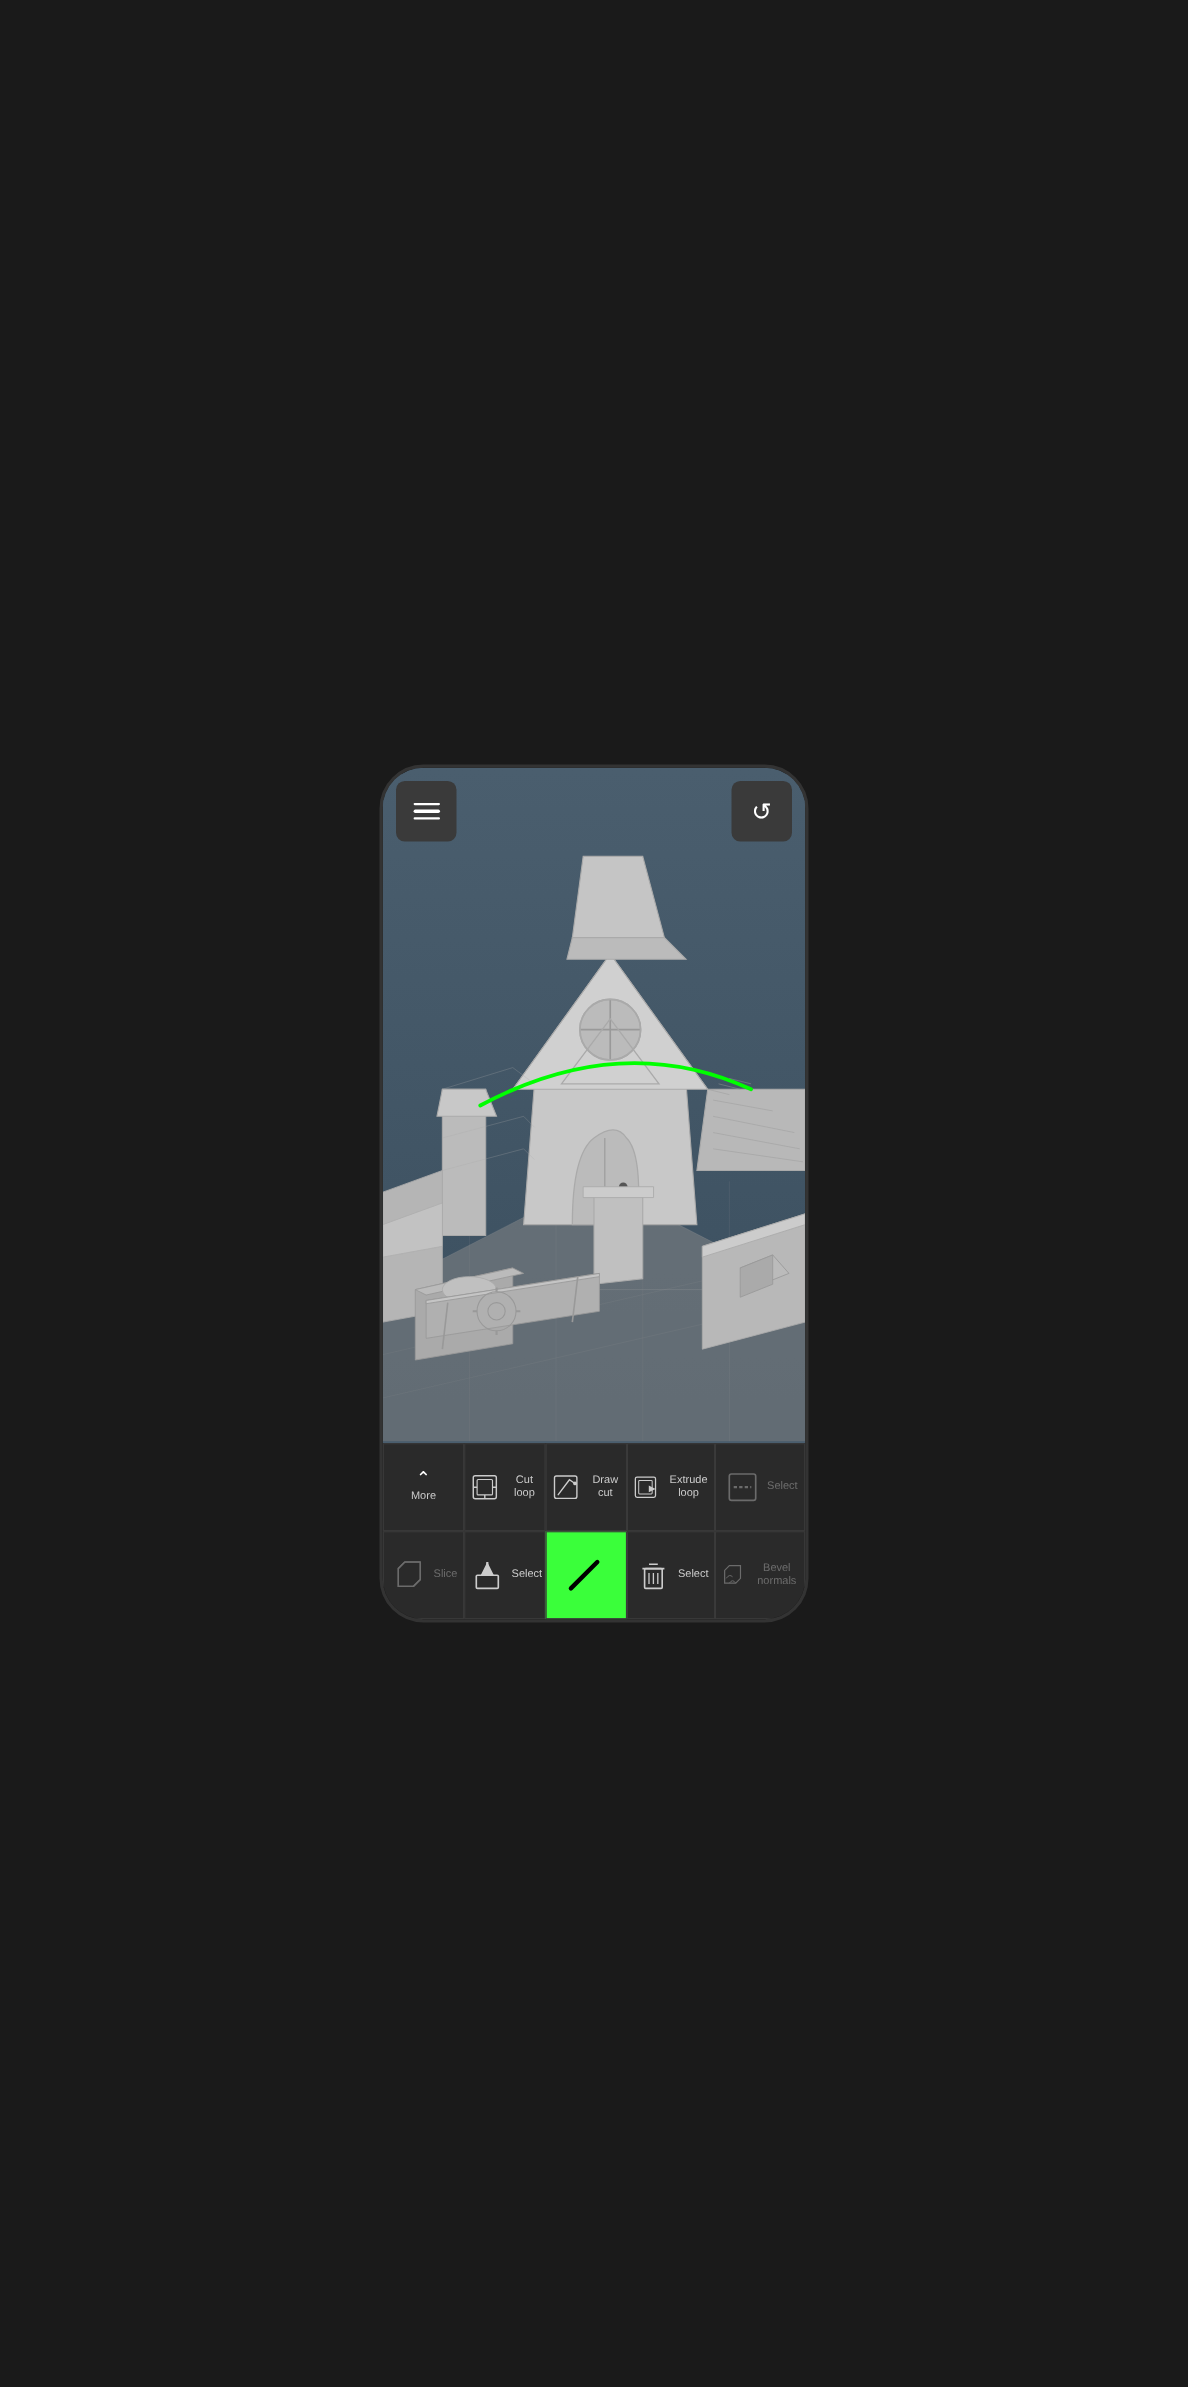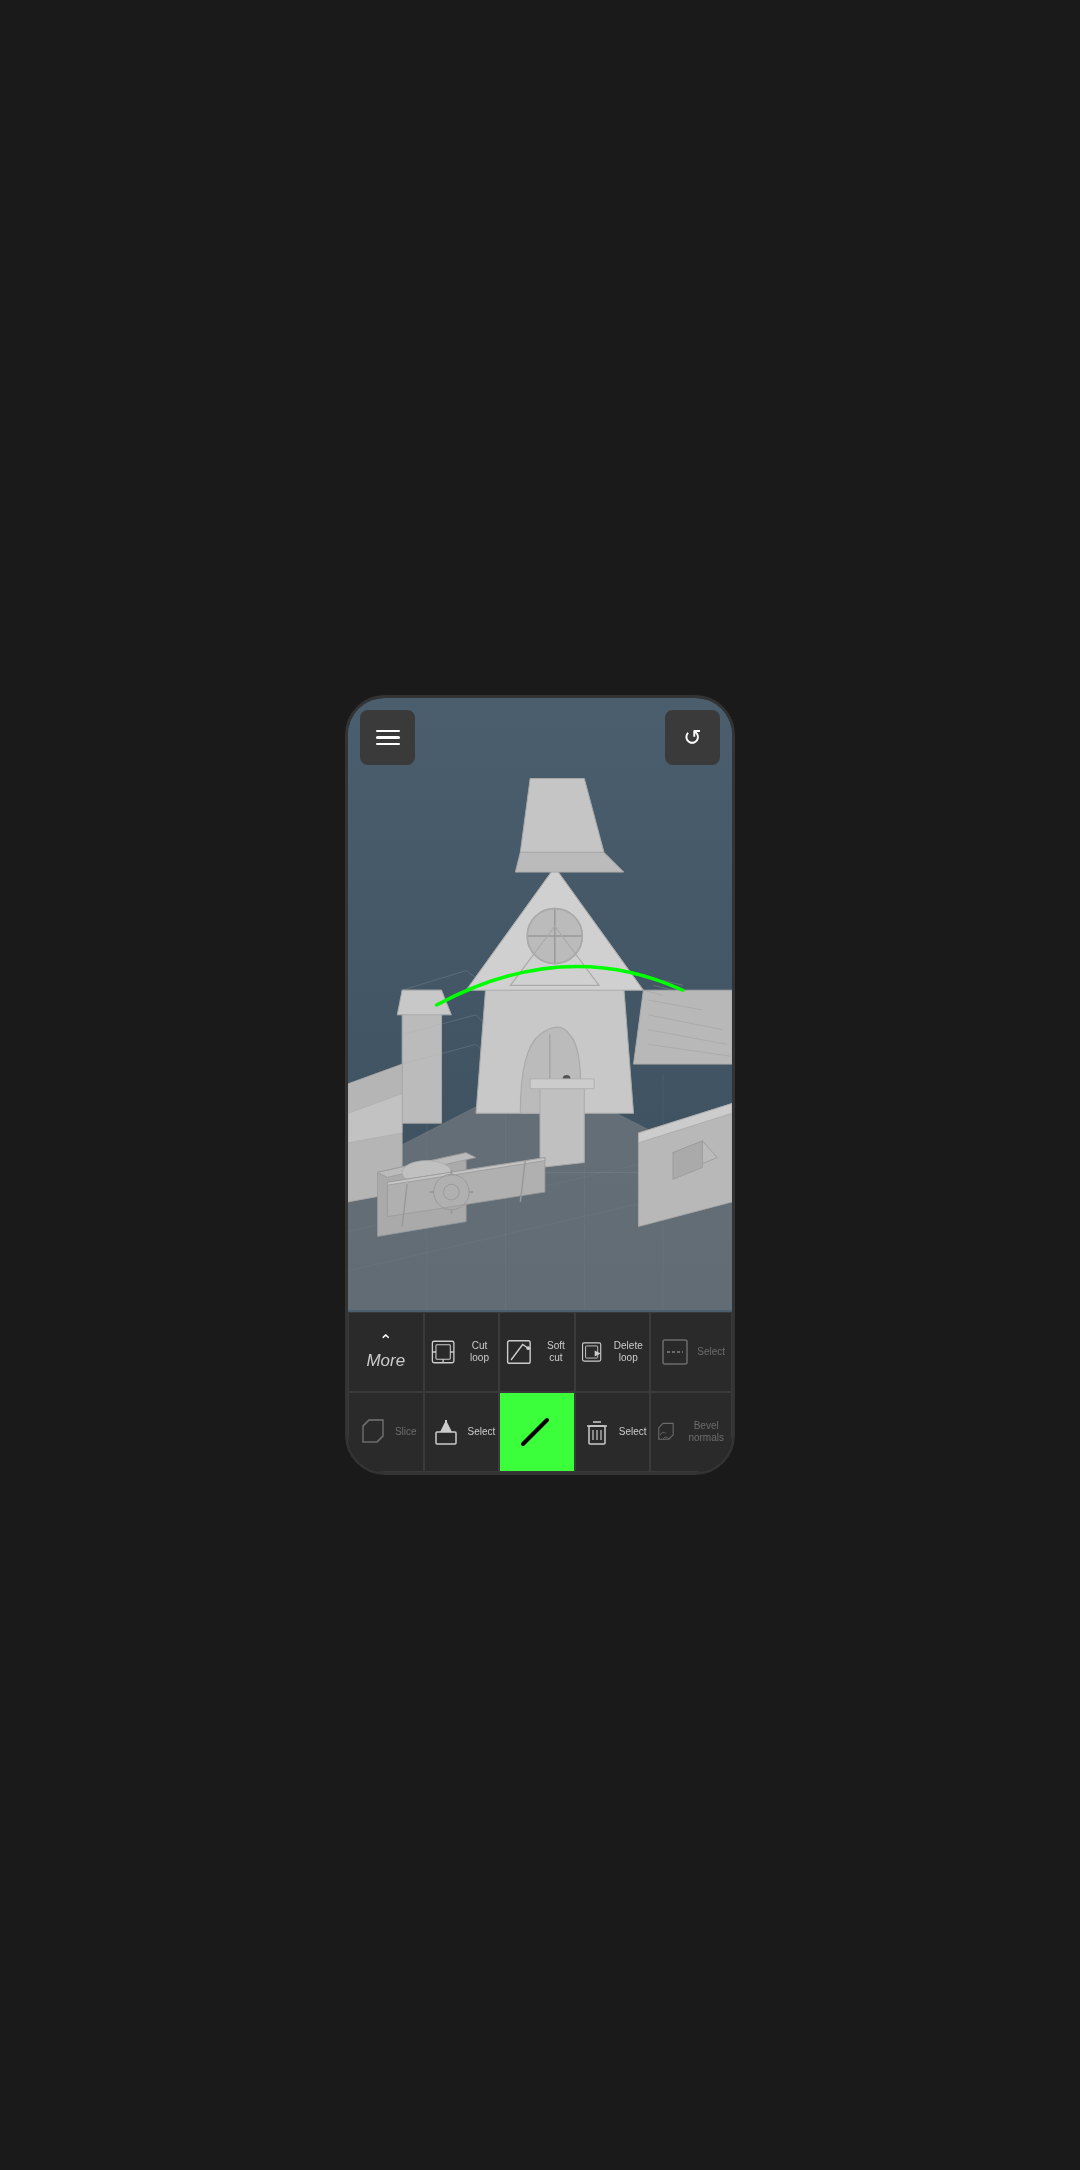--- a/index.html
+++ b/index.html
@@ -123,23 +123,22 @@
       display: flex;
       flex-direction: column;
       align-items: center;
       justify-content: center;
       cursor: pointer;
       gap: 2px;
       padding: 6px 2px;
       border: 1px solid #3a3a3a;
     }
     .more-btn .tool-label {
-      font-size: 17px;
+      font-size: 10px;
       color: #ccc;
-      font-style: italic;
     }
     .chevron-up {
       color: white;
       font-size: 16px;
       line-height: 1;
     }
   </style>
 </head>
 <body>
 
@@ -272,30 +271,30 @@
       </svg>
       <span class="tool-label">Cut loop</span>
     </div>
 
     <div class="tool-item">
       <svg class="tool-icon-svg" viewBox="0 0 36 36">
         <rect x="6" y="6" width="24" height="24" rx="2" fill="none" stroke="#ccc" stroke-width="1.5"></rect>
         <path d="M10,26 L22,10 L28,14" fill="none" stroke="#ccc" stroke-width="1.5" stroke-linecap="round"></path>
         <circle cx="28" cy="14" r="2" fill="#ccc"></circle>
       </svg>
-      <span class="tool-label">Soft cut</span>
+      <span class="tool-label">Draw cut</span>
     </div>
 
     <div class="tool-item">
       <svg class="tool-icon-svg" viewBox="0 0 36 36">
         <rect x="6" y="6" width="24" height="24" rx="2" fill="none" stroke="#ccc" stroke-width="1.5"></rect>
         <rect x="10" y="10" width="16" height="16" rx="1" fill="none" stroke="#ccc" stroke-width="1.2"></rect>
         <polygon points="22,16 30,20 22,24" fill="#ccc"></polygon>
       </svg>
-      <span class="tool-label">Delete loop</span>
+      <span class="tool-label">Extrude loop</span>
     </div>
 
     <div class="tool-item dimmed">
       <svg class="tool-icon-svg" viewBox="0 0 36 36">
         <rect x="6" y="6" width="24" height="24" rx="2" fill="none" stroke="#ccc" stroke-width="1.5"></rect>
         <line x1="10" y1="18" x2="26" y2="18" stroke="#ccc" stroke-width="2" stroke-dasharray="3,2"></line>
       </svg>
       <span class="tool-label">Select</span>
     </div>
 

